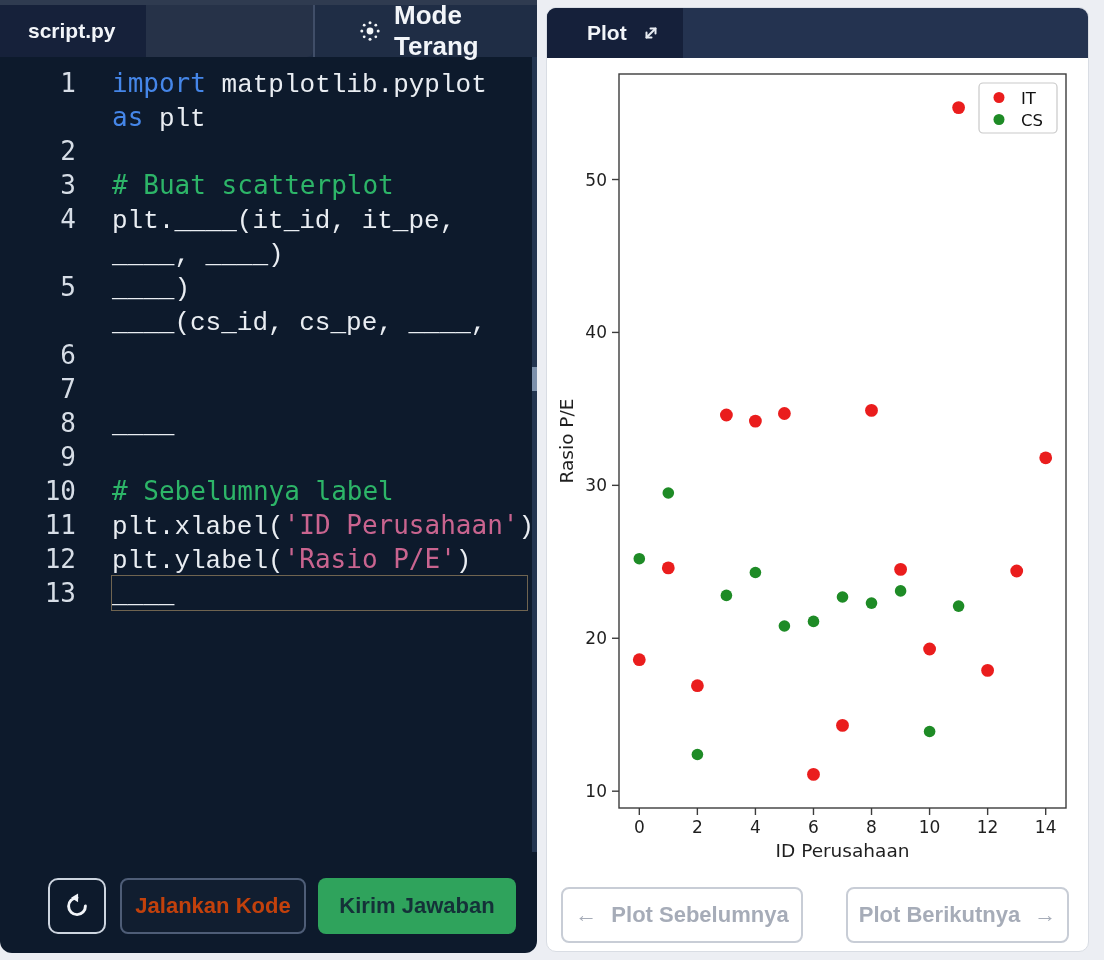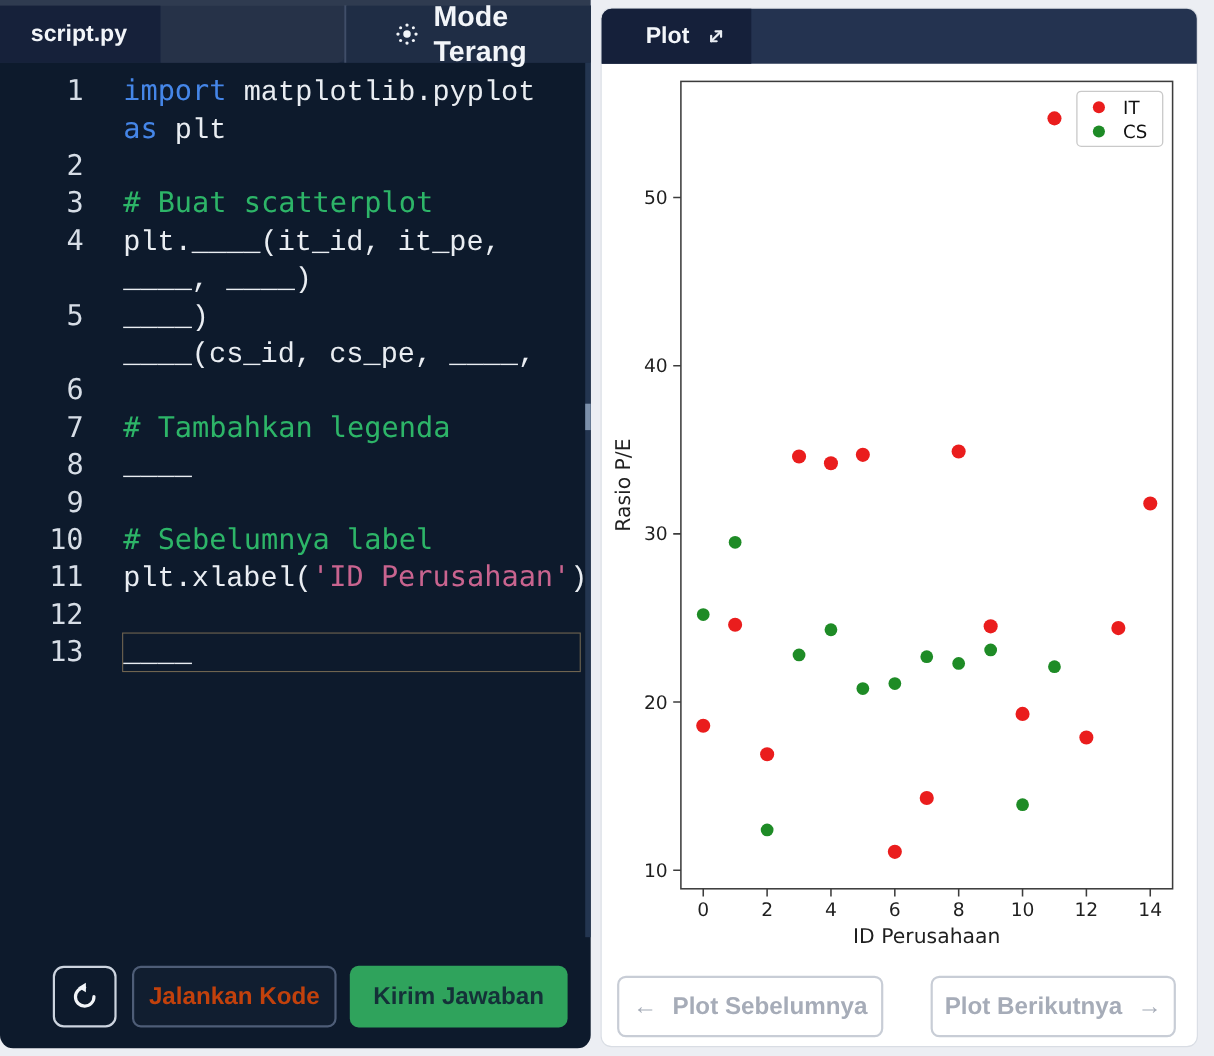--- a/index.html
+++ b/index.html
@@ -114,23 +114,20 @@
         </div>
       </div>
       <div class="code-line">
         <div class="gutter">6</div>
         <div class="content">
           <div class="crow"></div>
         </div>
       </div>
       <div class="code-line">
         <div class="gutter">7</div>
-        <div class="content">
-          <div class="crow"><span class="tok-cm"># Tambahkan legenda</span></div>
-        </div>
       </div>
       <div class="code-line">
         <div class="gutter">8</div>
         <div class="content">
           <div class="crow"><span class="tok-pl">____</span></div>
         </div>
       </div>
       <div class="code-line">
         <div class="gutter">9</div>
         <div class="content">
@@ -144,20 +141,23 @@
         </div>
       </div>
       <div class="code-line">
         <div class="gutter">11</div>
         <div class="content">
           <div class="crow"><span class="tok-pl">plt.xlabel(</span><span class="tok-st">'ID Perusahaan'</span><span class="tok-pl">)</span></div>
         </div>
       </div>
       <div class="code-line">
         <div class="gutter">12</div>
+        <div class="content">
+          <div class="crow"><span class="tok-pl">plt.ylabel(</span><span class="tok-st">'Rasio P/E'</span><span class="tok-pl">)</span></div>
+        </div>
       </div>
       <div class="code-line">
         <div class="gutter">13</div>
         <div class="content active">
           <div class="crow"><span class="tok-pl">____</span></div>
         </div>
       </div>
     </div>
 
   <div class="editor-scrollbar">

